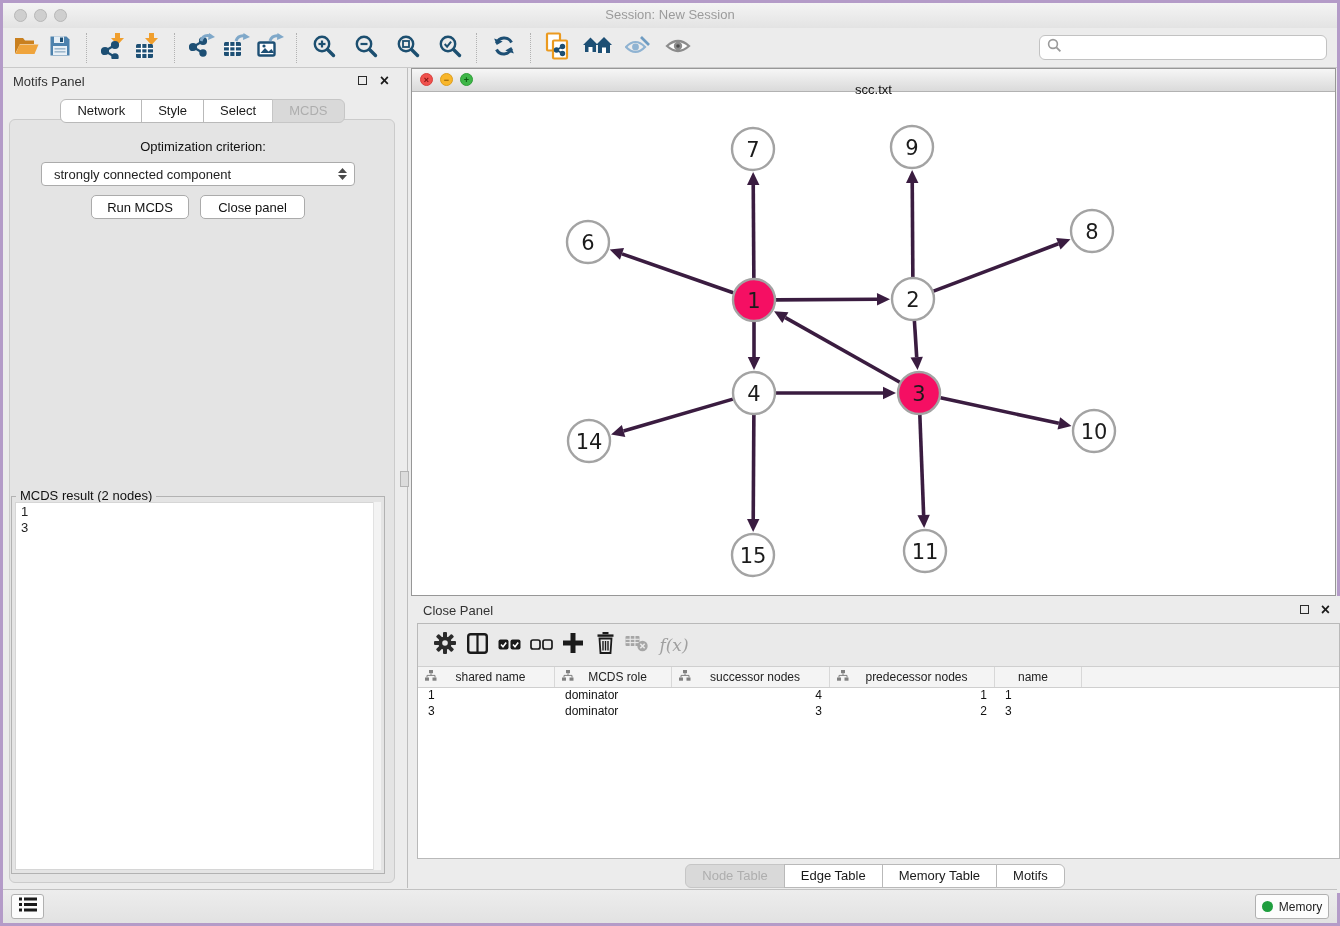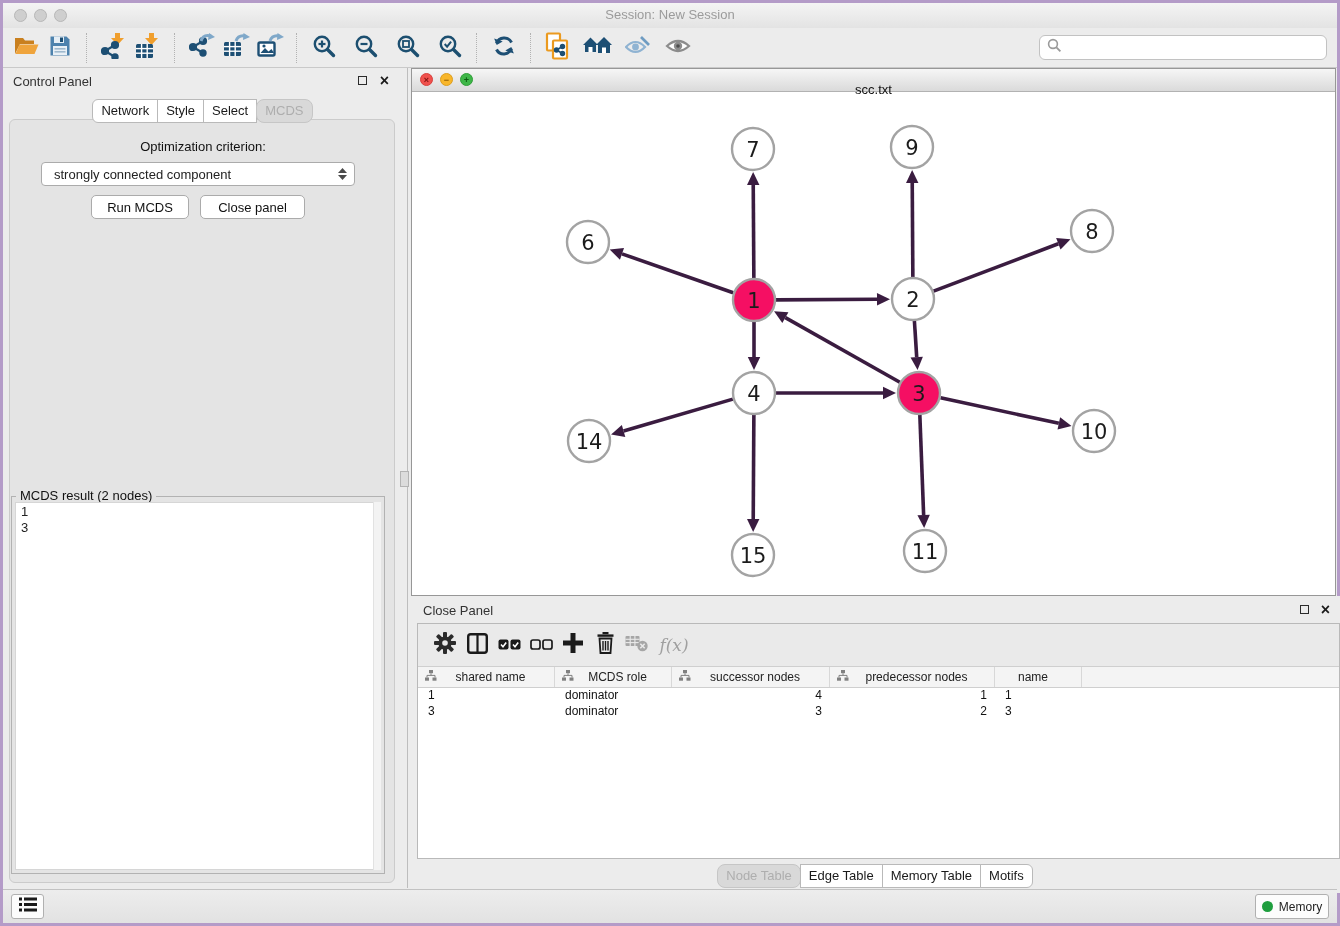--- a/index.html
+++ b/index.html
@@ -18,25 +18,25 @@
   .tbtn{width:34px;height:32px;display:flex;align-items:center;justify-content:center;flex:0 0 auto;}
   .tsep{width:1px;height:30px;border-left:1px dotted #b2b2b2;margin:0 9px;flex:0 0 auto;}
   .search{margin-left:auto;margin-right:10px;width:288px;height:25px;background:#fff;
           border:1px solid #c2c2c2;border-radius:6px;display:flex;align-items:center;padding-left:7px;box-sizing:border-box;}
   
   .cpanel{left:0;top:65px;width:400px;height:820px;background:#ececec;}
   .phead{font-size:13px;color:#333;}
   .sqicon{width:9px;height:9px;border:1.5px solid #2b2b2b;display:inline-block;box-sizing:border-box;}
   .xicon{font-size:16px;font-weight:bold;color:#1a1a1a;line-height:12px;}
   .tabrow{display:flex;justify-content:center;}
-  .tab{padding:3px 8px 4px;background:#fff;border:1px solid #b9b9b9;font-size:13px;margin-left:-1px;
+  .tab{padding:3px 16px 4px;background:#fff;border:1px solid #b9b9b9;font-size:13px;margin-left:-1px;
        color:#1a1a1a;white-space:nowrap;}
   .tab:first-child{border-radius:6px 0 0 6px;}
   .tab:last-child{border-radius:0 6px 6px 0;}
-  .tab.sel{background:#d9d9d9;color:#aeaeae;border-color:#c6c6c6;border-radius:8px;}
+  .tab.sel{background:#d9d9d9;color:#aeaeae;border-color:#c6c6c6;}
   .cbody{left:6px;top:51px;width:386px;height:764px;background:#e4e4e4;border:1px solid #cbcbcb;
          border-radius:6px;box-sizing:border-box;}
   .optlabel{left:0;right:0;top:71px;text-align:center;font-size:13px;color:#111;}
   .select{left:38px;top:94px;width:314px;height:24px;background:#fff;border:1px solid #ababab;
           border-radius:4px;display:flex;align-items:center;font-size:13px;padding-left:12px;box-sizing:border-box;}
   .stepper{margin-left:auto;margin-right:7px;display:flex;flex-direction:column;gap:2px;}
   .btn{background:#fff;border:1px solid #ababab;border-radius:5px;font-size:13px;height:24px;
        display:flex;align-items:center;justify-content:center;box-sizing:border-box;color:#111;}
   .groupbox{left:8px;top:428px;width:374px;height:378px;border:1px solid #b2b2b2;box-sizing:border-box;}
   .legend{position:absolute;top:-9px;left:4px;background:#e4e4e4;padding:0 4px;font-size:13px;color:#111;}
@@ -245,21 +245,21 @@
     <span class="search">
       <span><svg width="15" height="15" viewBox="0 0 15 15">
             <circle cx="6" cy="6" r="4.4" stroke="#9a9a9a" stroke-width="1.6" fill="none"></circle>
             <line x1="9.4" y1="9.4" x2="13.4" y2="13.4" stroke="#9a9a9a" stroke-width="1.8"></line>
           </svg></span>
       <span></span>
     </span>
   </div>
 
   <div class="abs cpanel">
-    <div class="abs phead" style="left:10px;top:6px">Control Panel</div>
+    <div class="abs phead" style="left:10px;top:6px">Motifs Panel</div>
     <span class="abs sqicon" style="right:36px;top:8px"></span>
     <span class="abs xicon" style="right:14px;top:7px">×</span>
     <div class="abs cbody"></div>
     <div class="abs tabrow" style="left:0;right:0;top:31px">
         <span class="tab">Network</span>
         <span class="tab">Style</span>
         <span class="tab">Select</span>
         <span class="tab sel">MCDS</span>
       </div>
     <div class="abs optlabel">Optimization criterion:</div>

